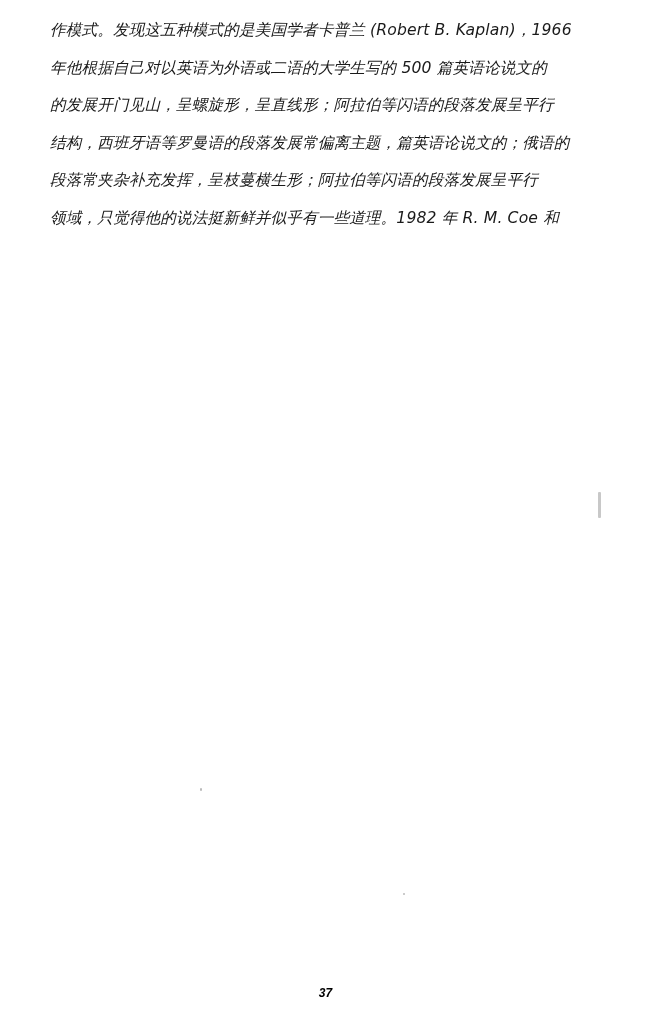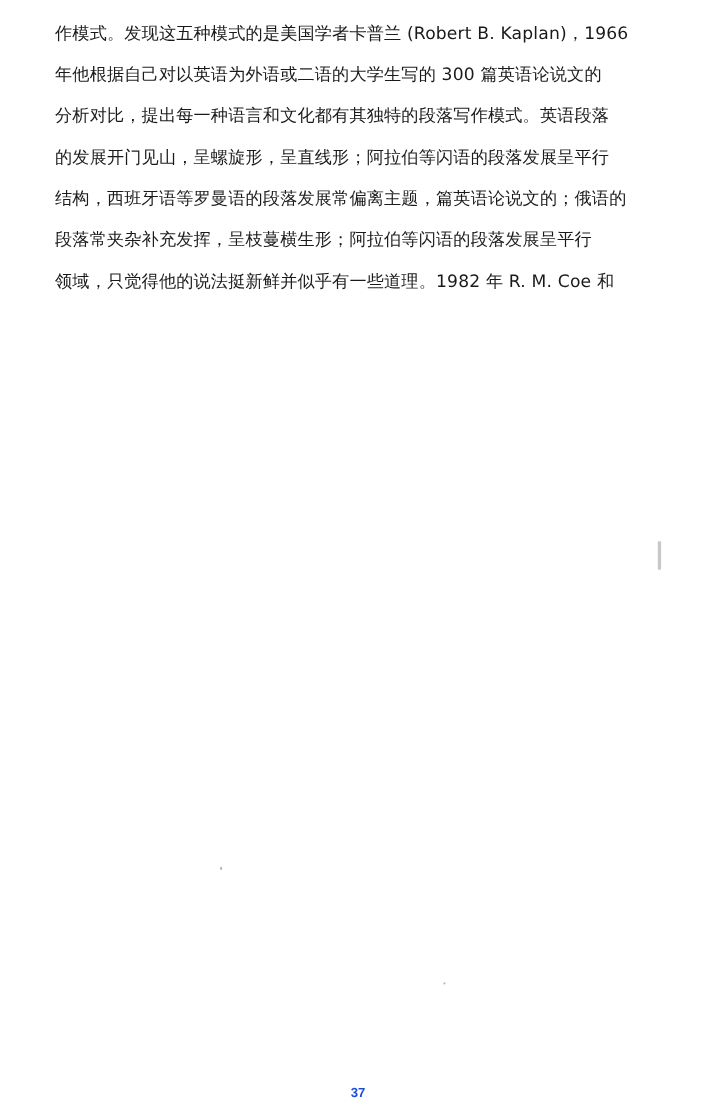--- a/index.html
+++ b/index.html
@@ -4,42 +4,41 @@
   <style>
     html, body { margin: 0; padding: 0; }
     body {
       width: 651px; height: 1012px;
       background: #ffffff;
       position: relative;
       overflow: hidden;
       font-family: "DejaVu Sans", "Liberation Sans", sans-serif;
       color: #1a1a1a;
     }
-    .page { position: absolute; left: 0; top: 0; width: 546px; height: 1012px; }
+    .page { position: absolute; left: 0; top: 0; width: 546px; height: 1012px; font-style: italic; }
     .body-text { position: absolute; left: 50px; top: 12px; width: 570px; }
     .line {
       height: 37.6px; line-height: 37.6px;
       font-size: 15.6px; white-space: nowrap;
       letter-spacing: 0.15px;
     }
     .page-number {
       position: absolute; left: 0; width: 651px; top: 986px;
       text-align: center; font-size: 12px; font-weight: bold;
-      font-family: "Liberation Sans", sans-serif; color: #1d4ed8;
+      font-family: "Liberation Sans", sans-serif; color: #000000;
     }
     .speck { position: absolute; background: #bbb; border-radius: 1px; }
   </style>
 </head>
 <body>
 
 <div class="page">
   <div class="body-text">
     <div class="line">作模式。发现这五种模式的是美国学者卡普兰 (Robert B. Kaplan)，1966</div>
-    <div class="line">年他根据自己对以英语为外语或二语的大学生写的  300  篇英语论说文的</div>
-    <div class="line">分析对比，提出每一种语言和文化都有其独特的段落写作模式。英语段落</div>
+    <div class="line">年他根据自己对以英语为外语或二语的大学生写的  500  篇英语论说文的</div>
     <div class="line">的发展开门见山，呈螺旋形，呈直线形；阿拉伯等闪语的段落发展呈平行</div>
     <div class="line">结构，西班牙语等罗曼语的段落发展常偏离主题，篇英语论说文的；俄语的</div>
     <div class="line">段落常夹杂补充发挥，呈枝蔓横生形；阿拉伯等闪语的段落发展呈平行</div>
     <div class="line">领域，只觉得他的说法挺新鲜并似乎有一些道理。1982 年 R. M. Coe 和</div>
   </div>
 
   <div class="speck" style="left:598px;top:492px;width:3px;height:26px;background:#c8c8c8;"></div>
   <div class="speck" style="left:200px;top:788px;width:2px;height:3px;"></div>
   <div class="speck" style="left:403px;top:893px;width:2px;height:2px;"></div>
 

